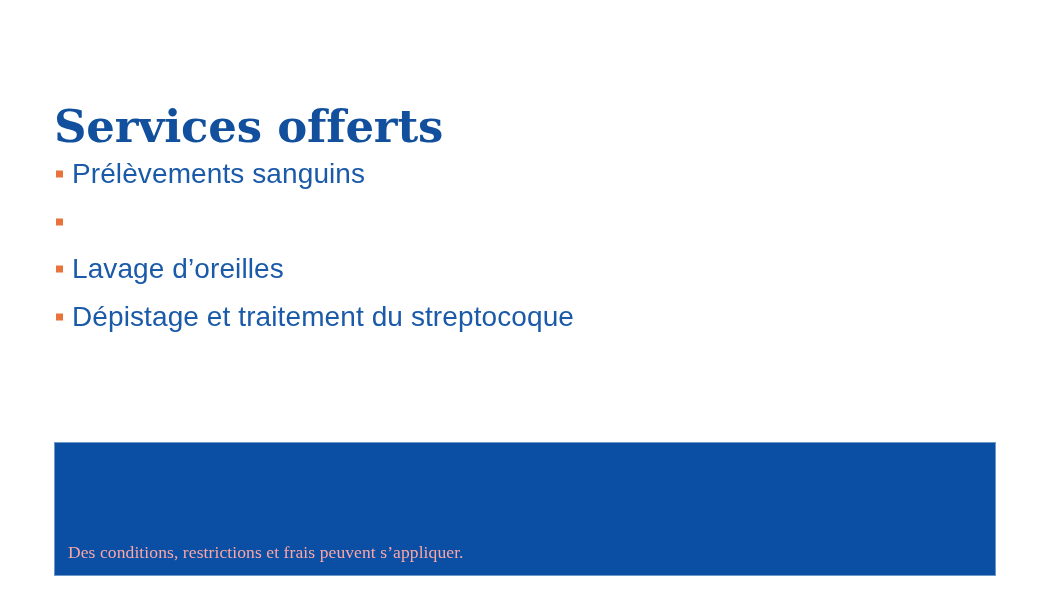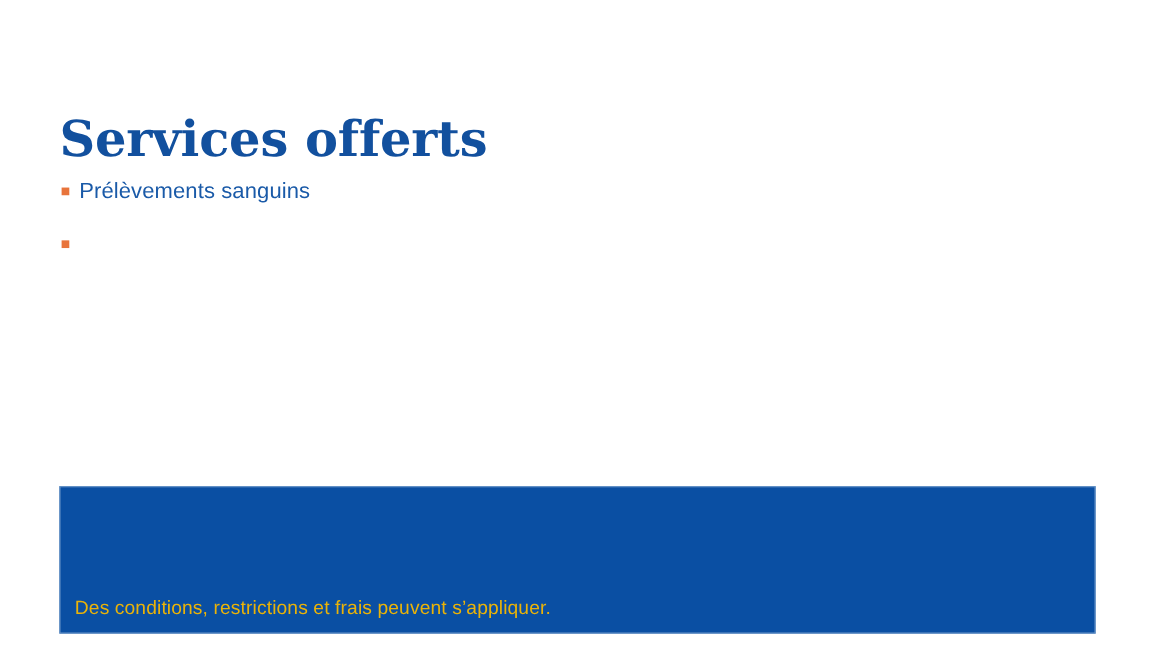--- a/index.html
+++ b/index.html
@@ -55,45 +55,45 @@
     position: absolute;
     left: 2px;
     top: 50%;
     transform: translateY(-50%);
     width: 7px;
     height: 7px;
     background: #E8743B;
   }
   .bullet-text {
     font-family: "Liberation Sans", sans-serif;
-    font-size: 20px;
+    font-size: 28px;
     line-height: 28px;
     color: #1A5AA8;
     letter-spacing: 0.1px;
     white-space: nowrap;
   }
   
   .banner {
     position: absolute;
     left: 54px;
     top: 430px;
     width: 942px;
     height: 134px;
     background: #0A4FA3;
     box-sizing: border-box;
     border: 1px solid #6D98C9;
   }
   .banner-text {
     position: absolute;
     left: 13px;
     bottom: 11px;
-    font-family: Liberation Sans, sans-serif;
+    font-family: Liberation Serif, serif;
     font-size: 17.5px;
     line-height: 24px;
-    color: #eab308;
+    color: #fca5a5;
     letter-spacing: 0.1px;
     white-space: nowrap;
   }
 </style>
 </head>
 <body>
 
 <div class="slide">
 
   <h1 class="slide-title">Services offerts</h1>
@@ -103,21 +103,29 @@
     <li class="bullet-item">
       <span class="bullet-marker"></span>
       <span class="bullet-text">Prélèvements sanguins</span>
     </li>
 
     <li class="bullet-item">
       <span class="bullet-marker"></span>
     </li>
 
 
+    <li class="bullet-item">
+      <span class="bullet-marker"></span>
+      <span class="bullet-text">Lavage d’oreilles</span>
+    </li>
 
+    <li class="bullet-item">
+      <span class="bullet-marker"></span>
+      <span class="bullet-text">Dépistage et traitement du streptocoque</span>
+    </li>
 
   </ul>
 
   <div class="banner">
     <div class="banner-text">Des conditions, restrictions et frais peuvent s’appliquer.</div>
   </div>
 
 </div>
 
 </body></html>

